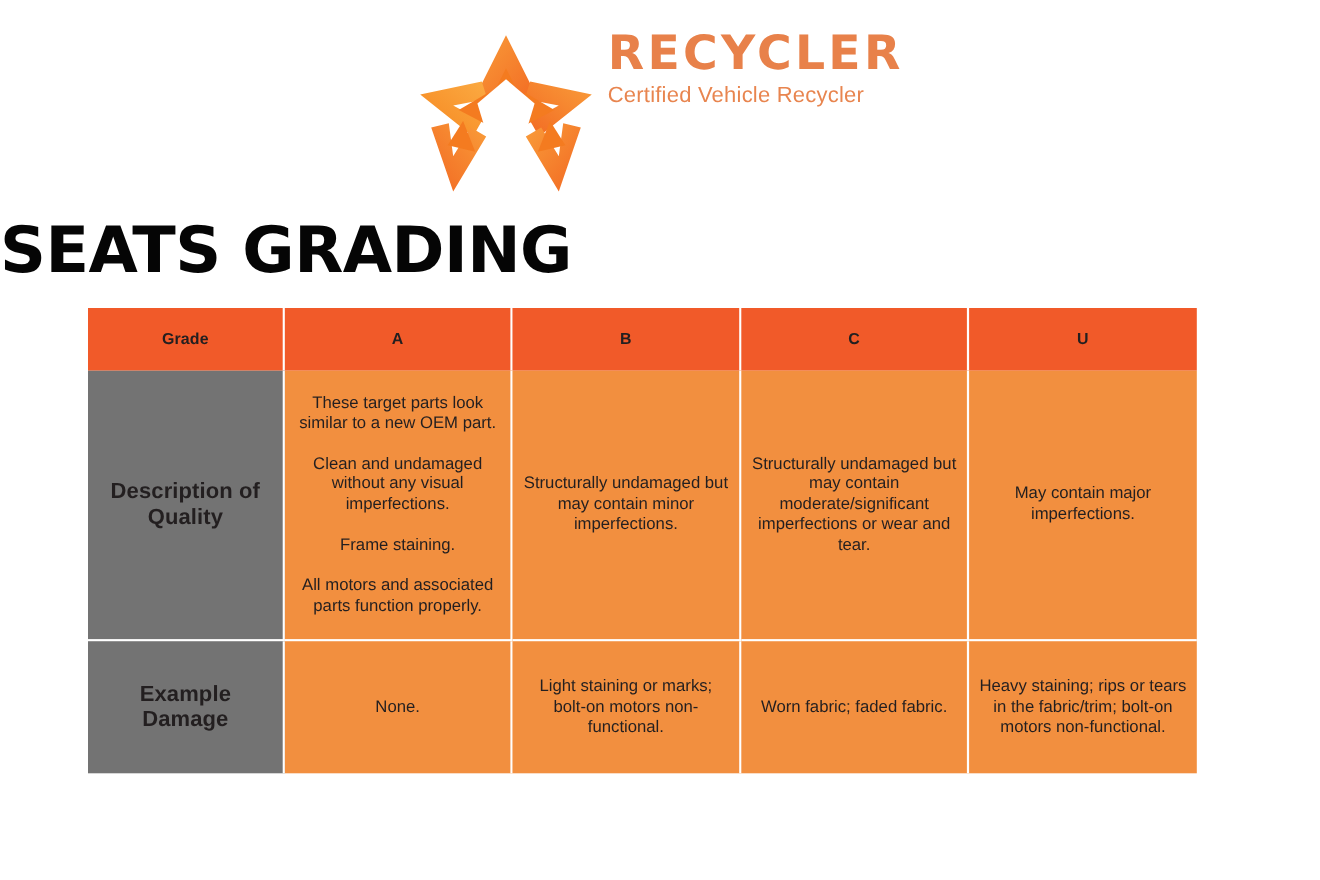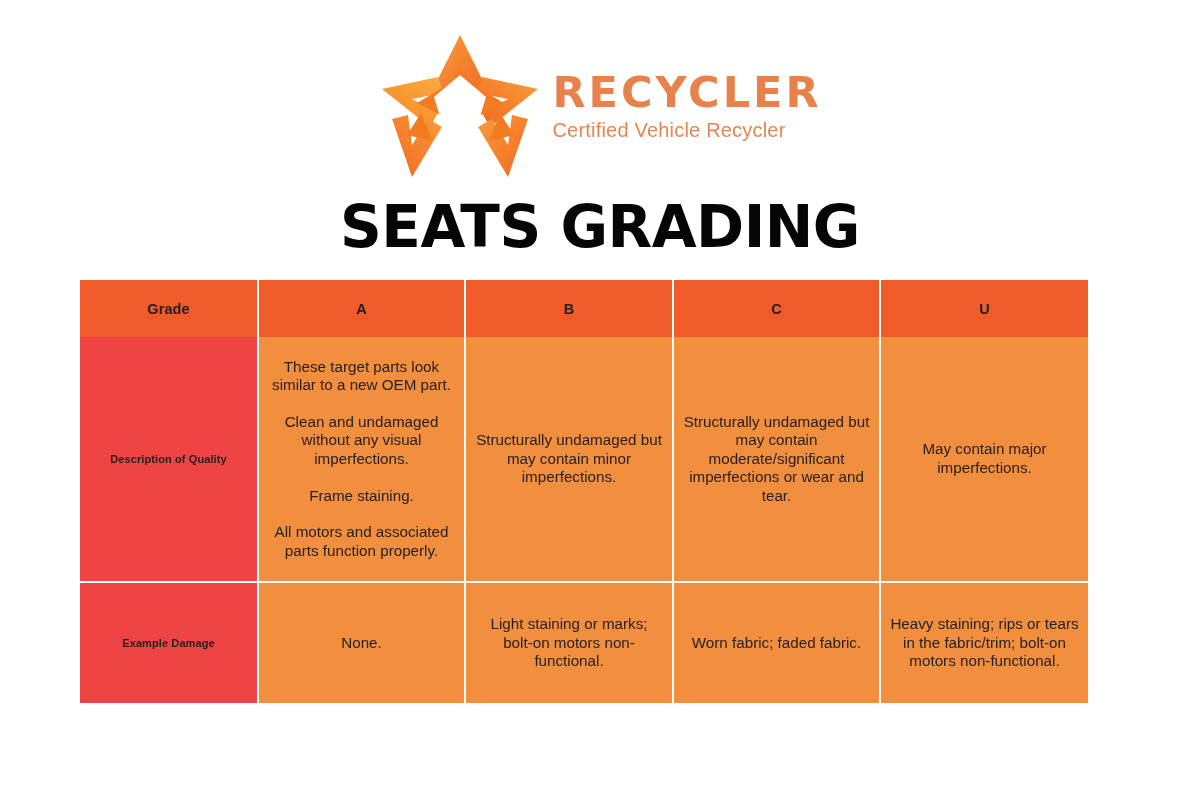--- a/index.html
+++ b/index.html
@@ -21,21 +21,21 @@
   }
 
   
   .logo-block {
     position: absolute;
     left: 0;
     top: 28px;
     width: 1200px;
     height: 155px;
     display: flex;
-    align-items: center;
+    align-items: flex-start;
     justify-content: center;
     gap: 4px;
   }
   .logo-mark {
     width: 164px;
     height: 150px;
     flex: 0 0 auto;
     display: block;
   }
   .logo-words {
@@ -63,21 +63,21 @@
     margin: 0;
     white-space: nowrap;
   }
 
   
   .page-title {
     position: absolute;
     left: 0;
     top: 196px;
     width: 1200px;
-    text-align: center;
+    text-align: left;
     font-family: "DejaVu Sans", sans-serif;
     font-size: 58px;
     font-weight: bold;
     letter-spacing: -0.5px;
     color: #050505;
     line-height: 1.1;
   }
 
   
   .grading-table {
@@ -114,23 +114,23 @@
   thead th {
     background: #f15a29;
     height: 45px;
     font-family: "Liberation Sans", sans-serif;
     font-size: 14.5px;
     font-weight: bold;
     letter-spacing: 0.1px;
   }
 
   td.rowlabel {
-    background: #ef4444;
-    font-family: "Liberation Sans", sans-serif;
-    font-size: 11px;
+    background: #737373;
+    font-family: "Liberation Sans", sans-serif;
+    font-size: 20px;
     font-weight: bold;
     letter-spacing: 0.1px;
   }
 
   td.body-cell {
     background: #f28f3f;
     font-family: "Liberation Sans", sans-serif;
     font-size: 15.2px;
     font-weight: normal;
     line-height: 1.22;

